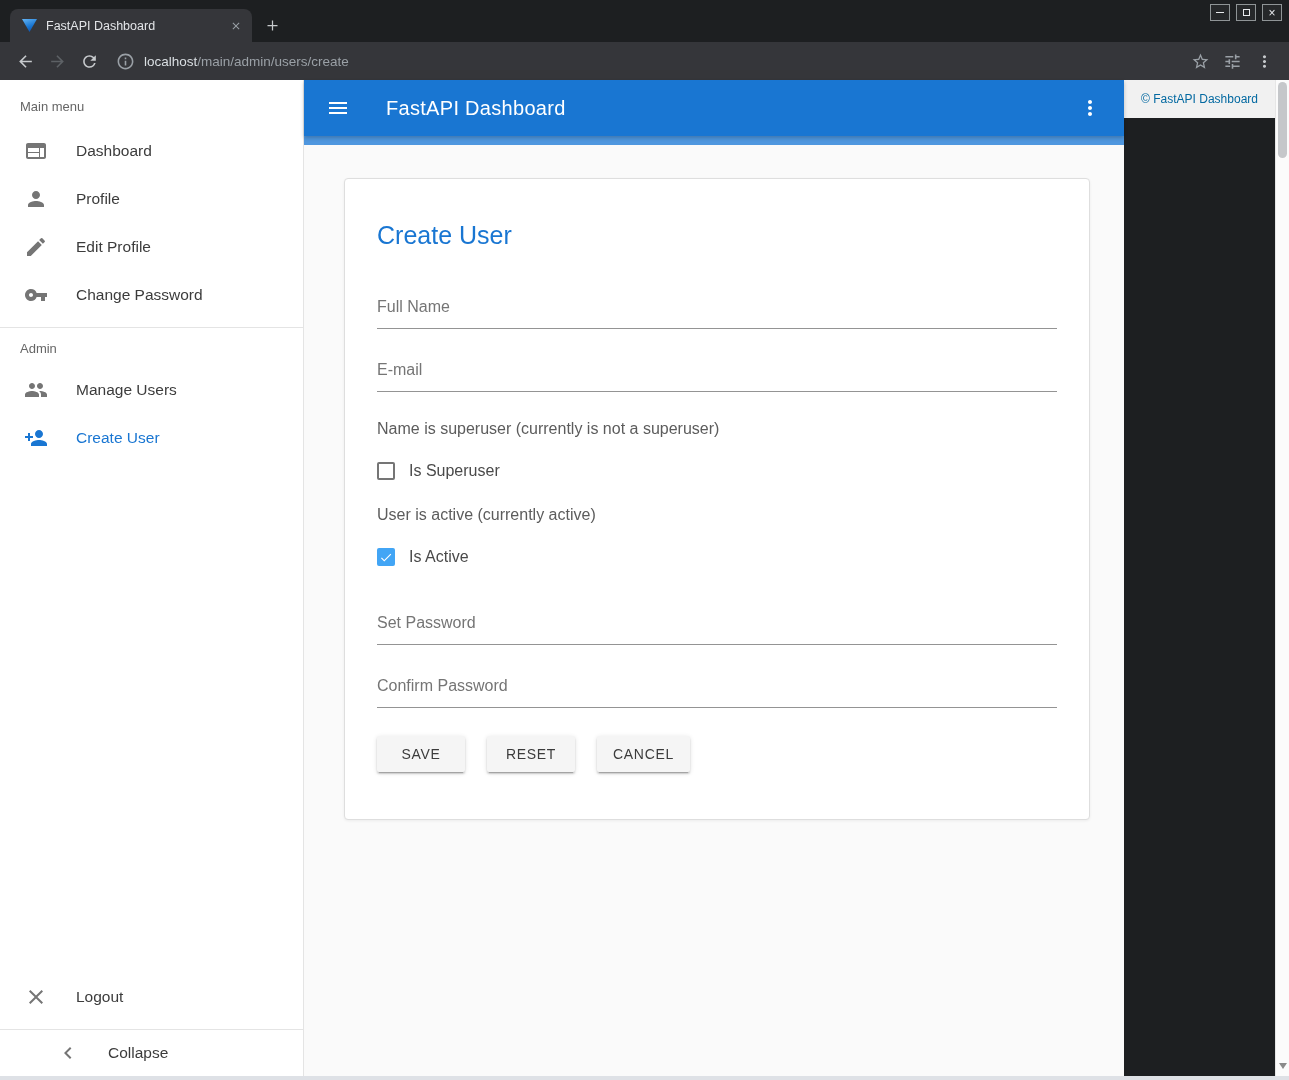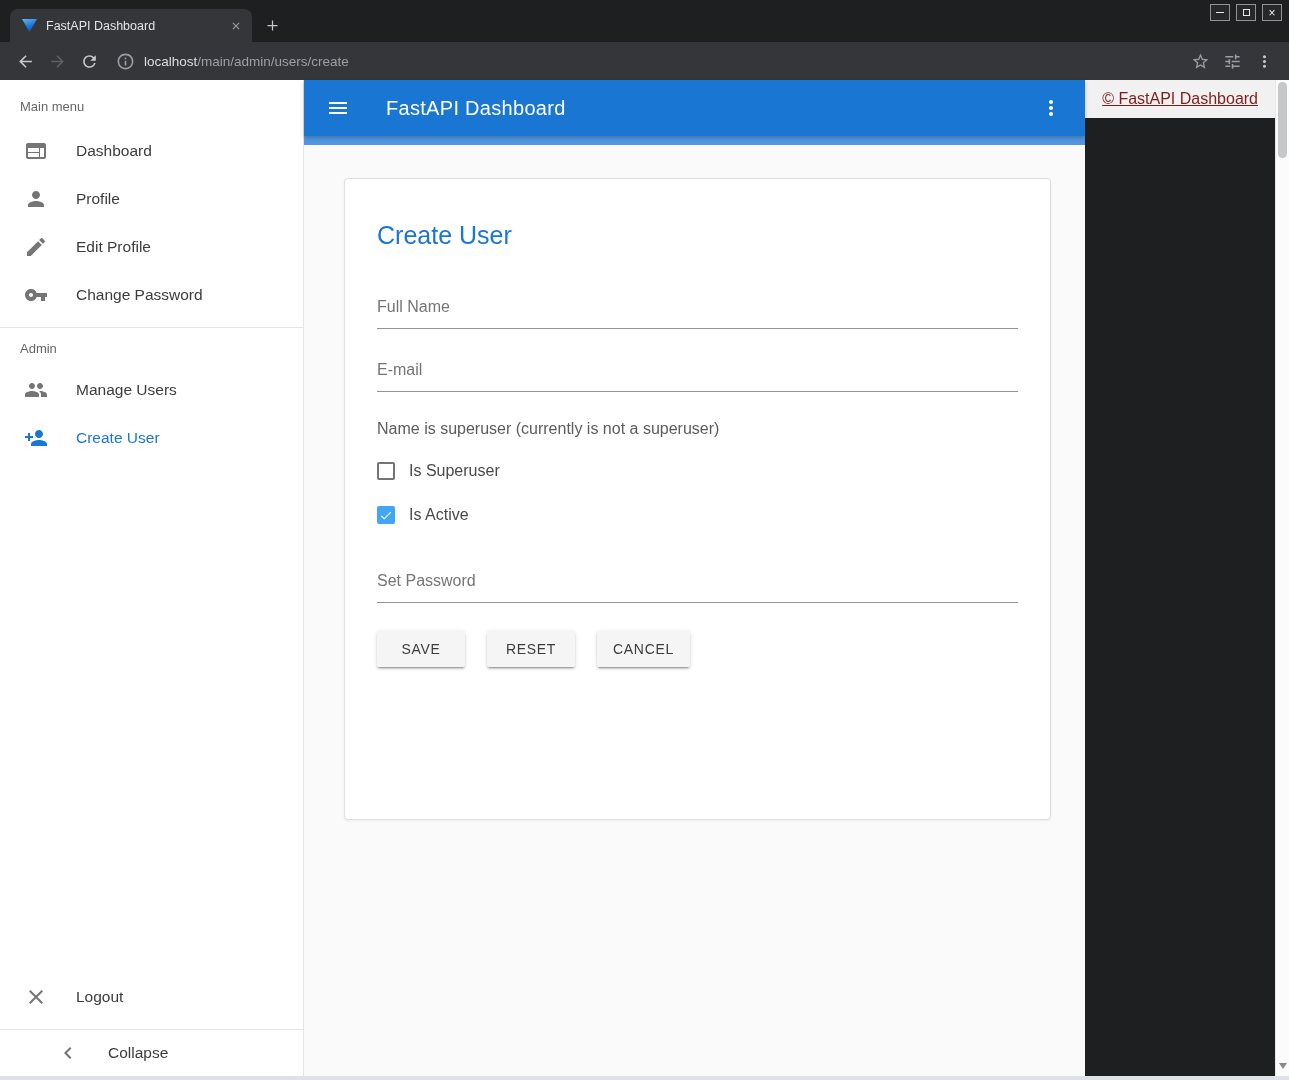--- a/index.html
+++ b/index.html
@@ -98,21 +98,21 @@
   .checkbox.checked svg{display:block;}
   .checkbox-label{margin-left:14px;font-size:16px;color:#4a4a4a;}
   .actions{display:flex;gap:22px;margin-top:6px;}
   .btn{min-width:88px;height:36px;padding:0 16px;background:#f5f5f5;border:none;border-radius:2px;
        font-family:inherit;font-size:14px;font-weight:500;letter-spacing:0.7px;color:#3c3c3c;cursor:pointer;
        box-shadow:0 3px 1px -2px rgba(0,0,0,0.2),0 2px 2px 0 rgba(0,0,0,0.14),0 1px 5px 0 rgba(0,0,0,0.12);}
 
   
   .footer{height:38px;background:var(--primary);display:flex;justify-content:flex-end;flex:none;}
   .footer-copy{background:#f1f1f1;display:flex;align-items:center;padding:0 17px;
-               font-size:16px;color:#7f1d1d;text-decoration:underline;}
+               font-size:12px;color:#0369a1;}
 
   
   .scrollbar{width:14px;flex:none;background:#fbfbfb;border-left:1px solid #e6e6e6;position:relative;}
   .scroll-thumb{position:absolute;top:2px;left:2px;right:2px;height:76px;background:#c5c7ca;border-radius:5px;cursor:grab;}
   .scroll-arrow{position:absolute;bottom:7px;left:50%;transform:translateX(-50%);
                 width:0;height:0;border-left:4px solid transparent;border-right:4px solid transparent;
                 border-top:6px solid #8a8a8a;cursor:pointer;}
   .window-edge{height:4px;background:#dee1e6;flex:none;}
 </style>
 </head>
@@ -298,32 +298,36 @@
               </div>
 
               <p class="hint">Name is superuser (currently is not a superuser)</p>
               <div class="checkbox-row">
                 <span class="checkbox">
                   
                 </span>
                 <span class="checkbox-label">Is Superuser</span>
               </div>
 
+              <p class="hint">User is active (currently active)</p>
               <div class="checkbox-row">
                 <span class="checkbox checked">
                   <svg viewBox="0 0 24 24">
                       <path d="M9 16.17 4.83 12l-1.42 1.41L9 19 21 7l-1.41-1.41z"></path>
                     </svg>
                 </span>
                 <span class="checkbox-label">Is Active</span>
               </div>
 
               <div class="text-field gap-top">
                 <input type="password" placeholder="Set Password" style="">
               </div>
+              <div class="text-field">
+                <input type="password" placeholder="Confirm Password" style="">
+              </div>
 
               <div class="actions">
                 <button class="btn">SAVE</button>
                 <button class="btn">RESET</button>
                 <button class="btn">CANCEL</button>
               </div>
             </section>
           </div>
         </main>
       </div>

